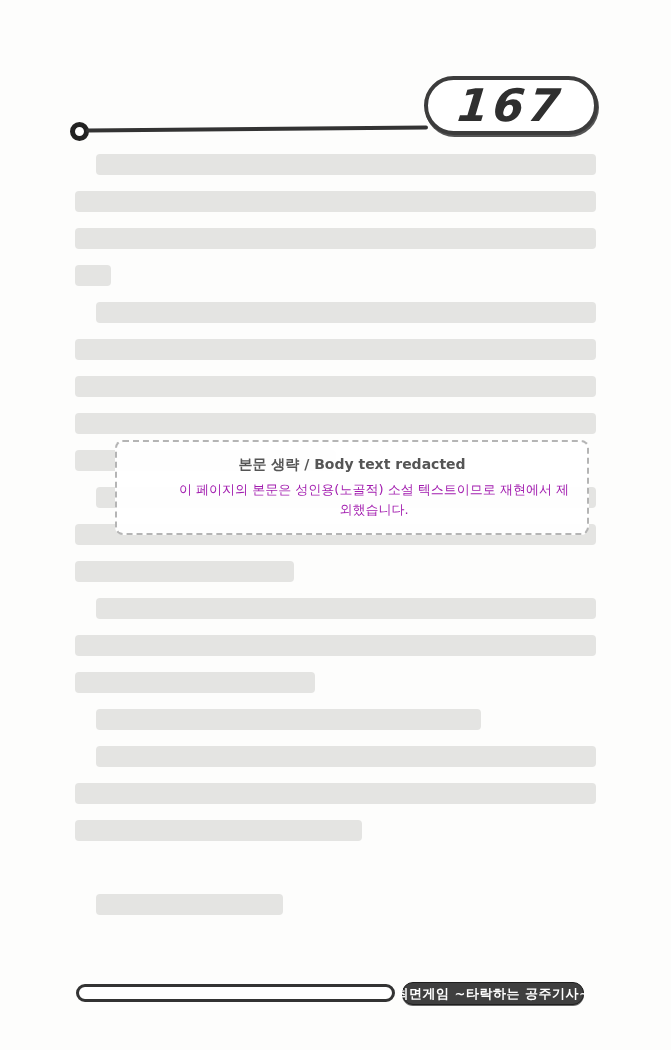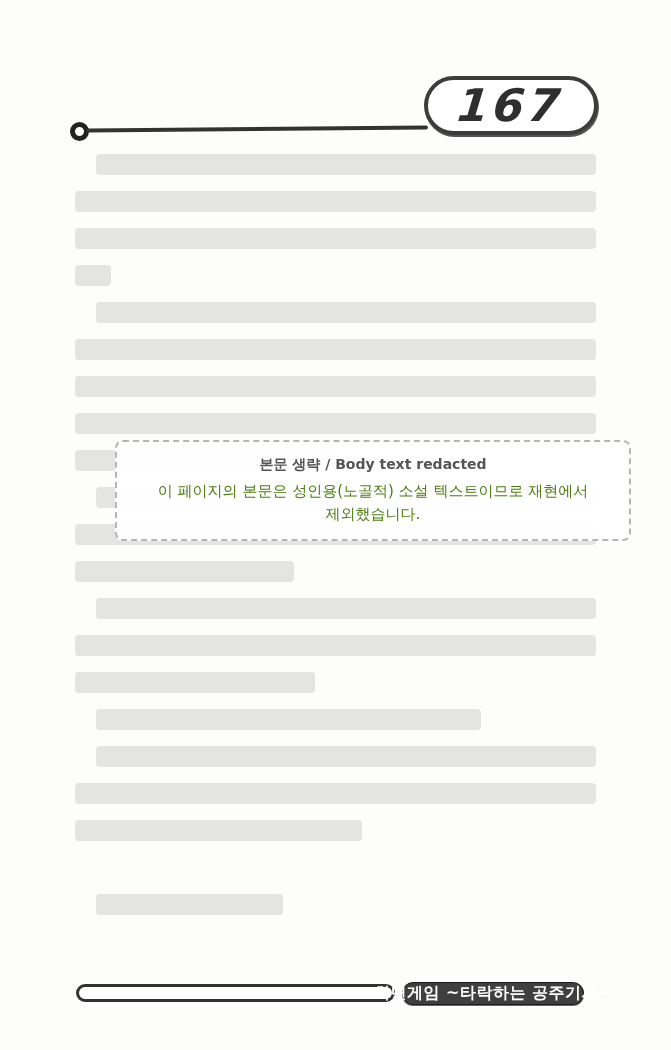--- a/index.html
+++ b/index.html
@@ -68,34 +68,35 @@
   }
   .line-gap { height: 37px; }
 
   .redaction-note {
     position: absolute;
     left: 115px; top: 440px;
     width: 440px;
     background: rgba(255,255,255,0.94);
     border: 2px dashed #b5b5b5;
     border-radius: 8px;
-    padding: 14px 36px;
+    padding: 14px 15px;
     text-align: center;
     font-family: "DejaVu Sans", sans-serif;
   }
   .redaction-note .note-title {
     font-weight: bold;
     font-size: 14px;
     color: #555;
     margin-bottom: 6px;
   }
   .redaction-note .note-line {
-    font-size: 15px;
-    color: #4d7c0f;
+    font-size: 13px;
+    color: #a21caf;
     line-height: 1.5;
+    margin-left: 44px;
   }
 
   
   .footer-rule-pill {
     position: absolute;
     left: 76px; top: 984px;
     width: 313px; height: 12px;
     background: #fff;
     border: 3px solid #333;
     border-radius: 10px;
@@ -107,21 +108,21 @@
     background: #3f3f3f;
     border: 1px solid #1e1e1e;
     border-radius: 11px;
     box-shadow: 0 1px 0 #666;
     display: flex;
     align-items: center;
     justify-content: center;
   }
   .footer-series-title {
     font-family: "DejaVu Sans", sans-serif;
-    font-size: 16px;
+    font-size: 13px;
     font-weight: bold;
     color: #ffffff;
     white-space: nowrap;
     letter-spacing: 0.5px;
   }
 </style>
 </head>
 <body>
 
 <div class="page">

